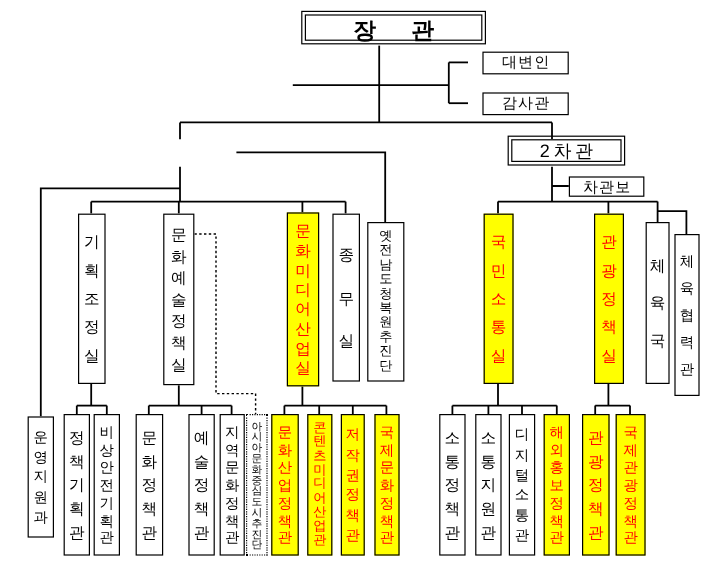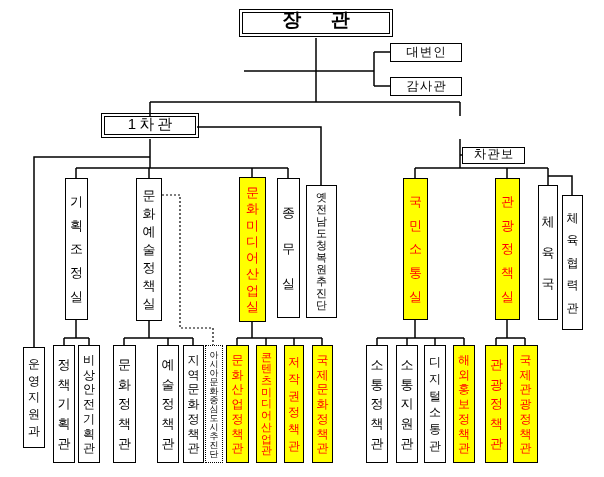--- a/index.html
+++ b/index.html
@@ -3,21 +3,21 @@
 <meta charset="utf-8">
 <style>
   html,body{margin:0;padding:0;background:#fff;}
   .stage{position:relative;width:604px;height:477px;background:var(--background,#fff);
          font-family:"Liberation Sans","DejaVu Sans",sans-serif;color:var(--text,#000);overflow:hidden;}
   .lines{position:absolute;left:0;top:0;z-index:1;}
   .lines path{fill:none;stroke:var(--line,#000);stroke-width:1.5;}
   .lines path.dot{stroke-width:1.2;stroke-dasharray:2 2;}
   .box{position:absolute;box-sizing:border-box;border:1.6px solid var(--box-border,#000);
        background:#fff;z-index:2;}
-  .h{display:flex;align-items:flex-end;justify-content:center;white-space:nowrap;}
+  .h{display:flex;align-items:flex-start;justify-content:center;white-space:nowrap;margin-left:12px;}
   .v{display:flex;flex-direction:column;align-items:center;justify-content:space-evenly;
      padding:5px 0;text-align:center;}
   .v span{display:block;line-height:1;}
   .vc{justify-content:center;gap:18px;}
   .double{outline:1.6px solid var(--box-border,#000);outline-offset:2px;}
   .dotted{border:1.2px dotted var(--box-border,#000);}
   .hl{background:var(--highlight-bg,#ffff00);color:var(--highlight-text,#ff0000);}
   .f9{font-size:9px;}.f11{font-size:11px;}.f12{font-size:12px;}.f13{font-size:13px;}
   .t19{font-size:19px;letter-spacing:12px;margin-right:-12px;font-weight:bold;}
   .t15{font-size:15px;letter-spacing:3px;margin-right:-3px;}
@@ -86,24 +86,24 @@
 
 
   <div class="box h" style="left:390px;top:77px;width:72px;height:19px">
     <span class="t12">감사관</span>
   </div>
 
   <div class="box h" style="left:390px;top:43px;width:72px;height:19px">
     <span class="t12">대변인</span>
   </div>
 
-  <div class="box h double" style="left:104px;top:116px;width:92px;height:19px">
-    <span class="t15">1차관</span>
-  </div>
-
+
+  <div class="box h double" style="left:414px;top:116px;width:92px;height:19px">
+    <span class="t15">2차관</span>
+  </div>
 
   <div class="box h" style="left:462px;top:147px;width:63px;height:17px">
     <span class="t12">차관보</span>
   </div>
 
   <div class="box v vtext f13" style="left:65px;top:178px;width:23px;height:142px">
       <span>기</span>
       <span>획</span>
       <span>조</span>
       <span>정</span>

